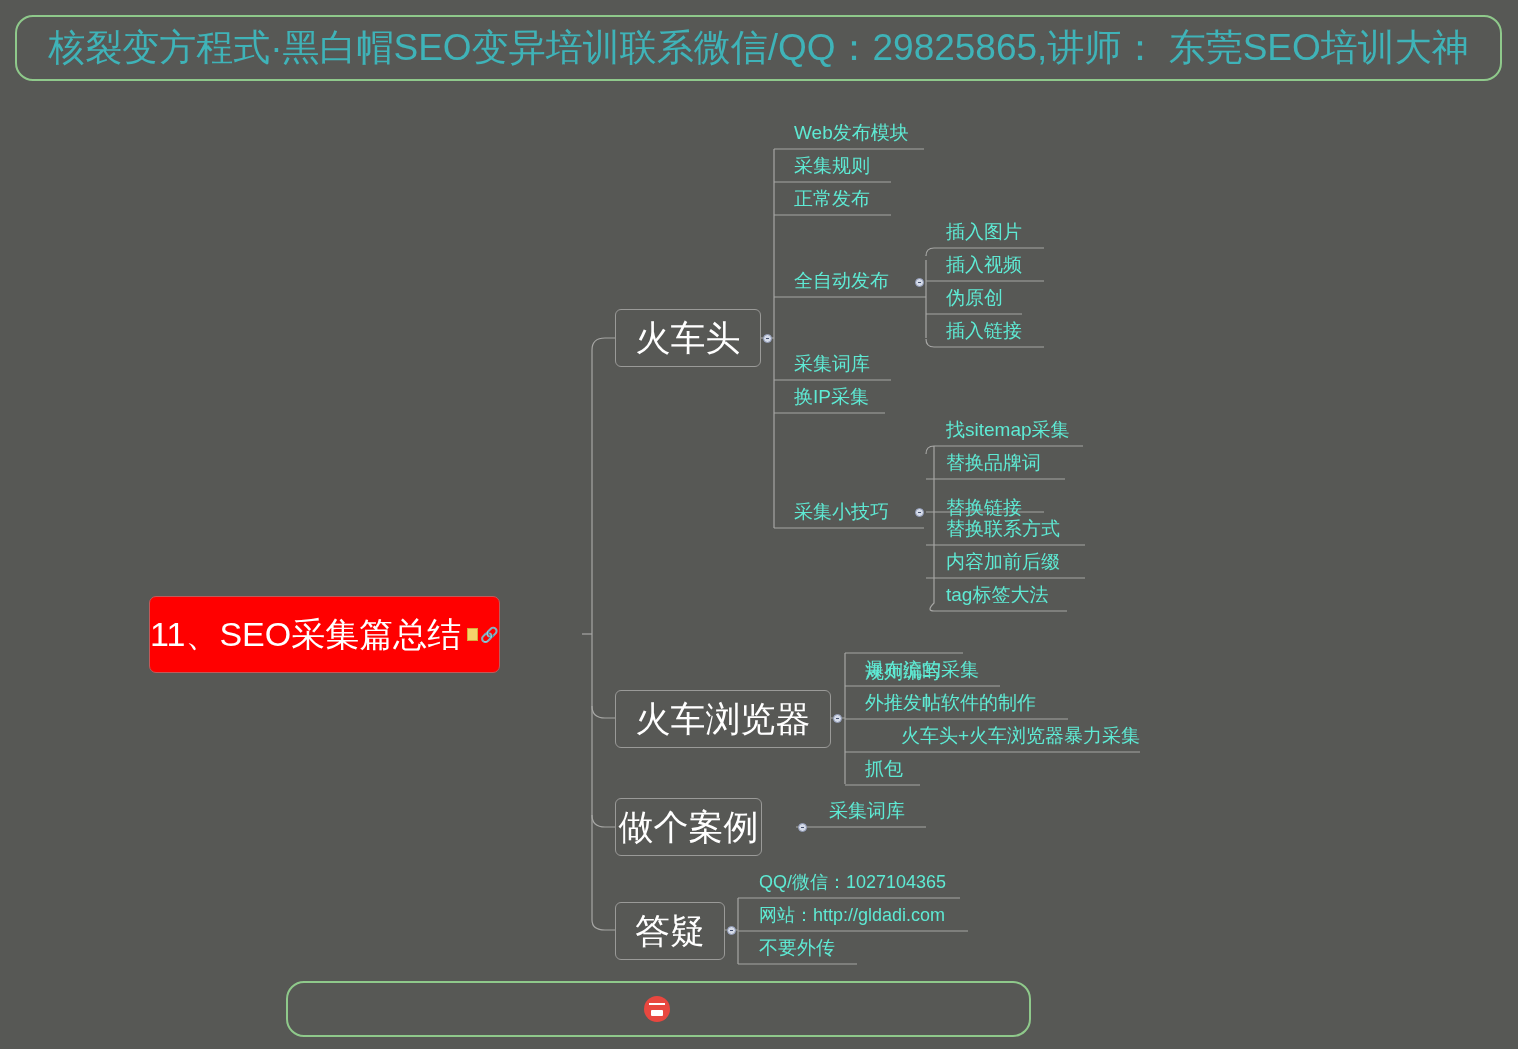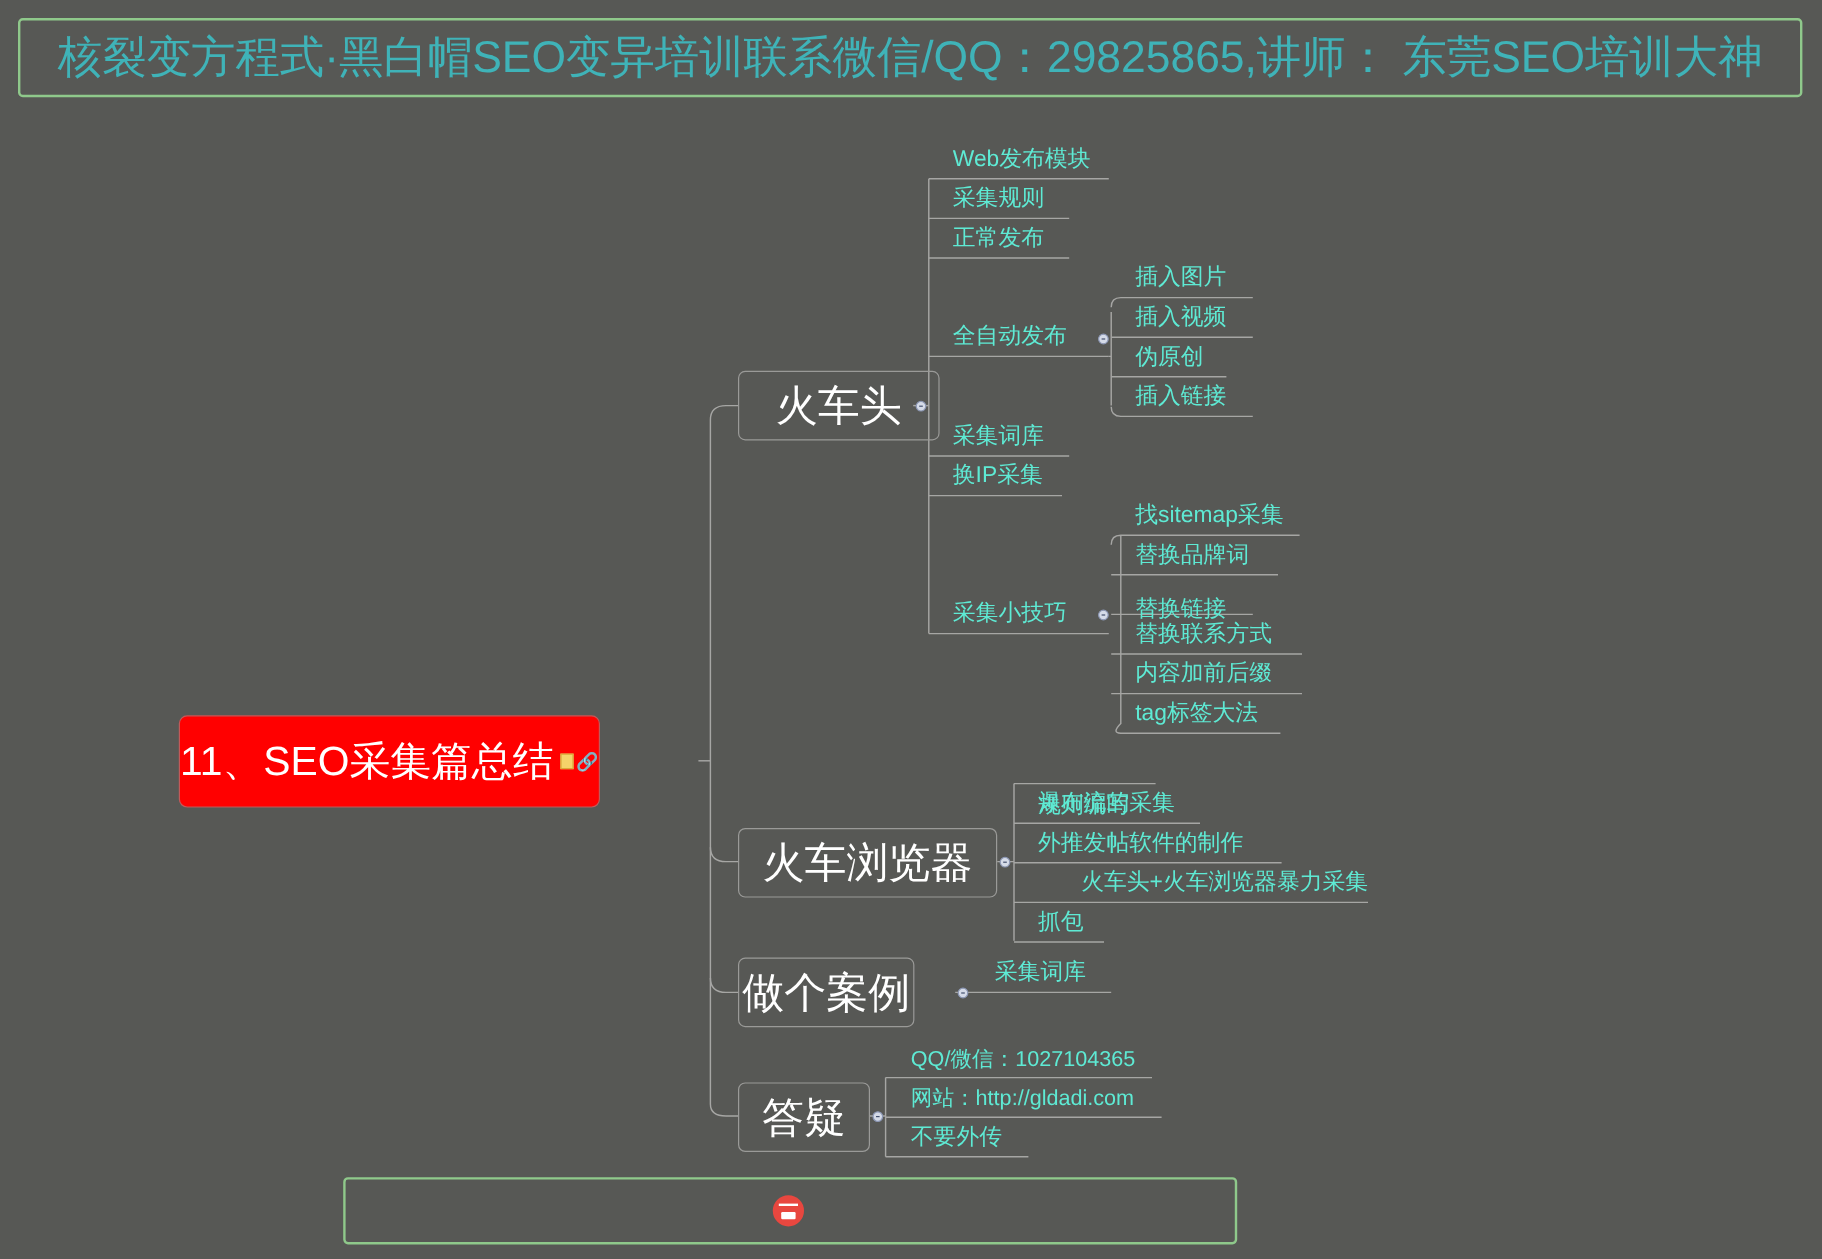--- a/index.html
+++ b/index.html
@@ -1,18 +1,18 @@
 <!DOCTYPE html>
 <html><head>
 <meta charset="utf-8">
 <style>
   html,body{margin:0;padding:0;}
   body{width:1518px;height:1049px;background:#575855;position:relative;overflow:hidden;
        font-family:"Liberation Sans","DejaVu Sans",sans-serif;color:#fff;}
-  .banner{position:absolute;box-sizing:border-box;border:2px solid #8fc98b;border-radius:4px;
+  .banner{position:absolute;box-sizing:border-box;border:2px solid #8fc98b;border-radius:18px;
           display:flex;align-items:center;justify-content:center;white-space:nowrap;}
   .banner.top{left:15px;top:15px;width:1487px;height:66px;color:#3fb3b8;font-size:37px;}
   .banner.bottom{left:286px;top:981px;width:745px;height:56px;color:#f08a3c;font-size:31px;}
   .angry{display:inline-block;width:26px;height:26px;border-radius:50%;background:#e8473f;
          margin-right:4px;position:relative;vertical-align:middle;}
   .angry::before{content:"";position:absolute;left:7px;top:14px;width:12px;height:6px;background:#fff;border-radius:1px;}
   .angry::after{content:"";position:absolute;left:5px;top:7px;width:16px;height:4px;
          border-top:2px solid #fff;transform:skewY(0);}
   svg.lines{position:absolute;left:0;top:0;}
   .node{position:absolute;box-sizing:border-box;border:1px solid #9a9a98;border-radius:6px;
@@ -63,21 +63,21 @@
     <path d="M738 898 H960 M738 931 H968 M738 964 H857"></path>
   </g>
 </svg>
 
 <div class="node root">
   <span>11、SEO采集篇总结</span>
   <span class="note-icon"></span>
   <span class="link-icon">🔗</span>
 </div>
 
-<div class="node main" style="left:615px;top:309px;width:168px;height:58px;text-align:center;">
+<div class="node main" style="left:615px;top:309px;width:146px;height:58px;text-align:center;">
   <span>火车头</span>
 </div>
 <div class="collapse" style="left:763px;top:334px;"></div>
 
 <div class="node main" style="left:615px;top:690px;width:216px;height:58px;">
   <span>火车浏览器</span>
 </div>
 <div class="collapse" style="left:833px;top:714px;"></div>
 
 <div class="node main" style="left:615px;top:798px;width:147px;height:58px;">

